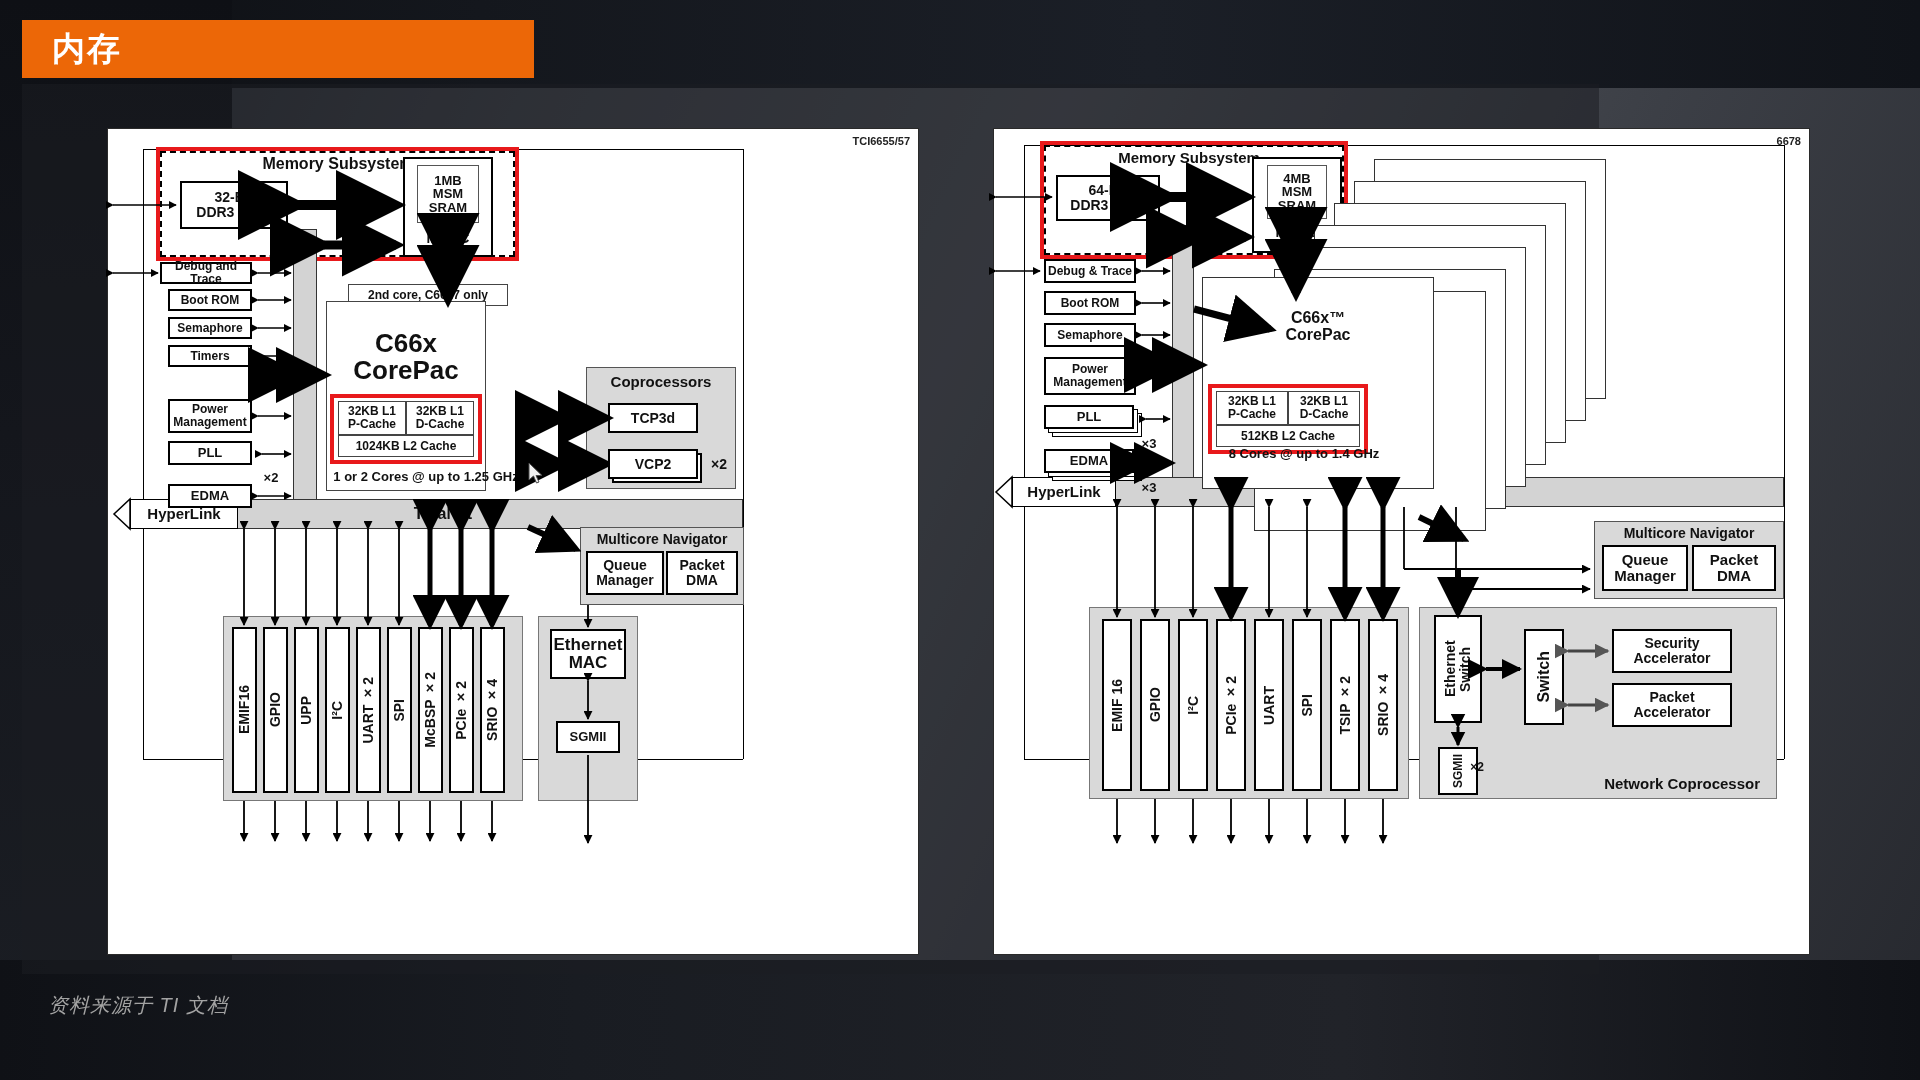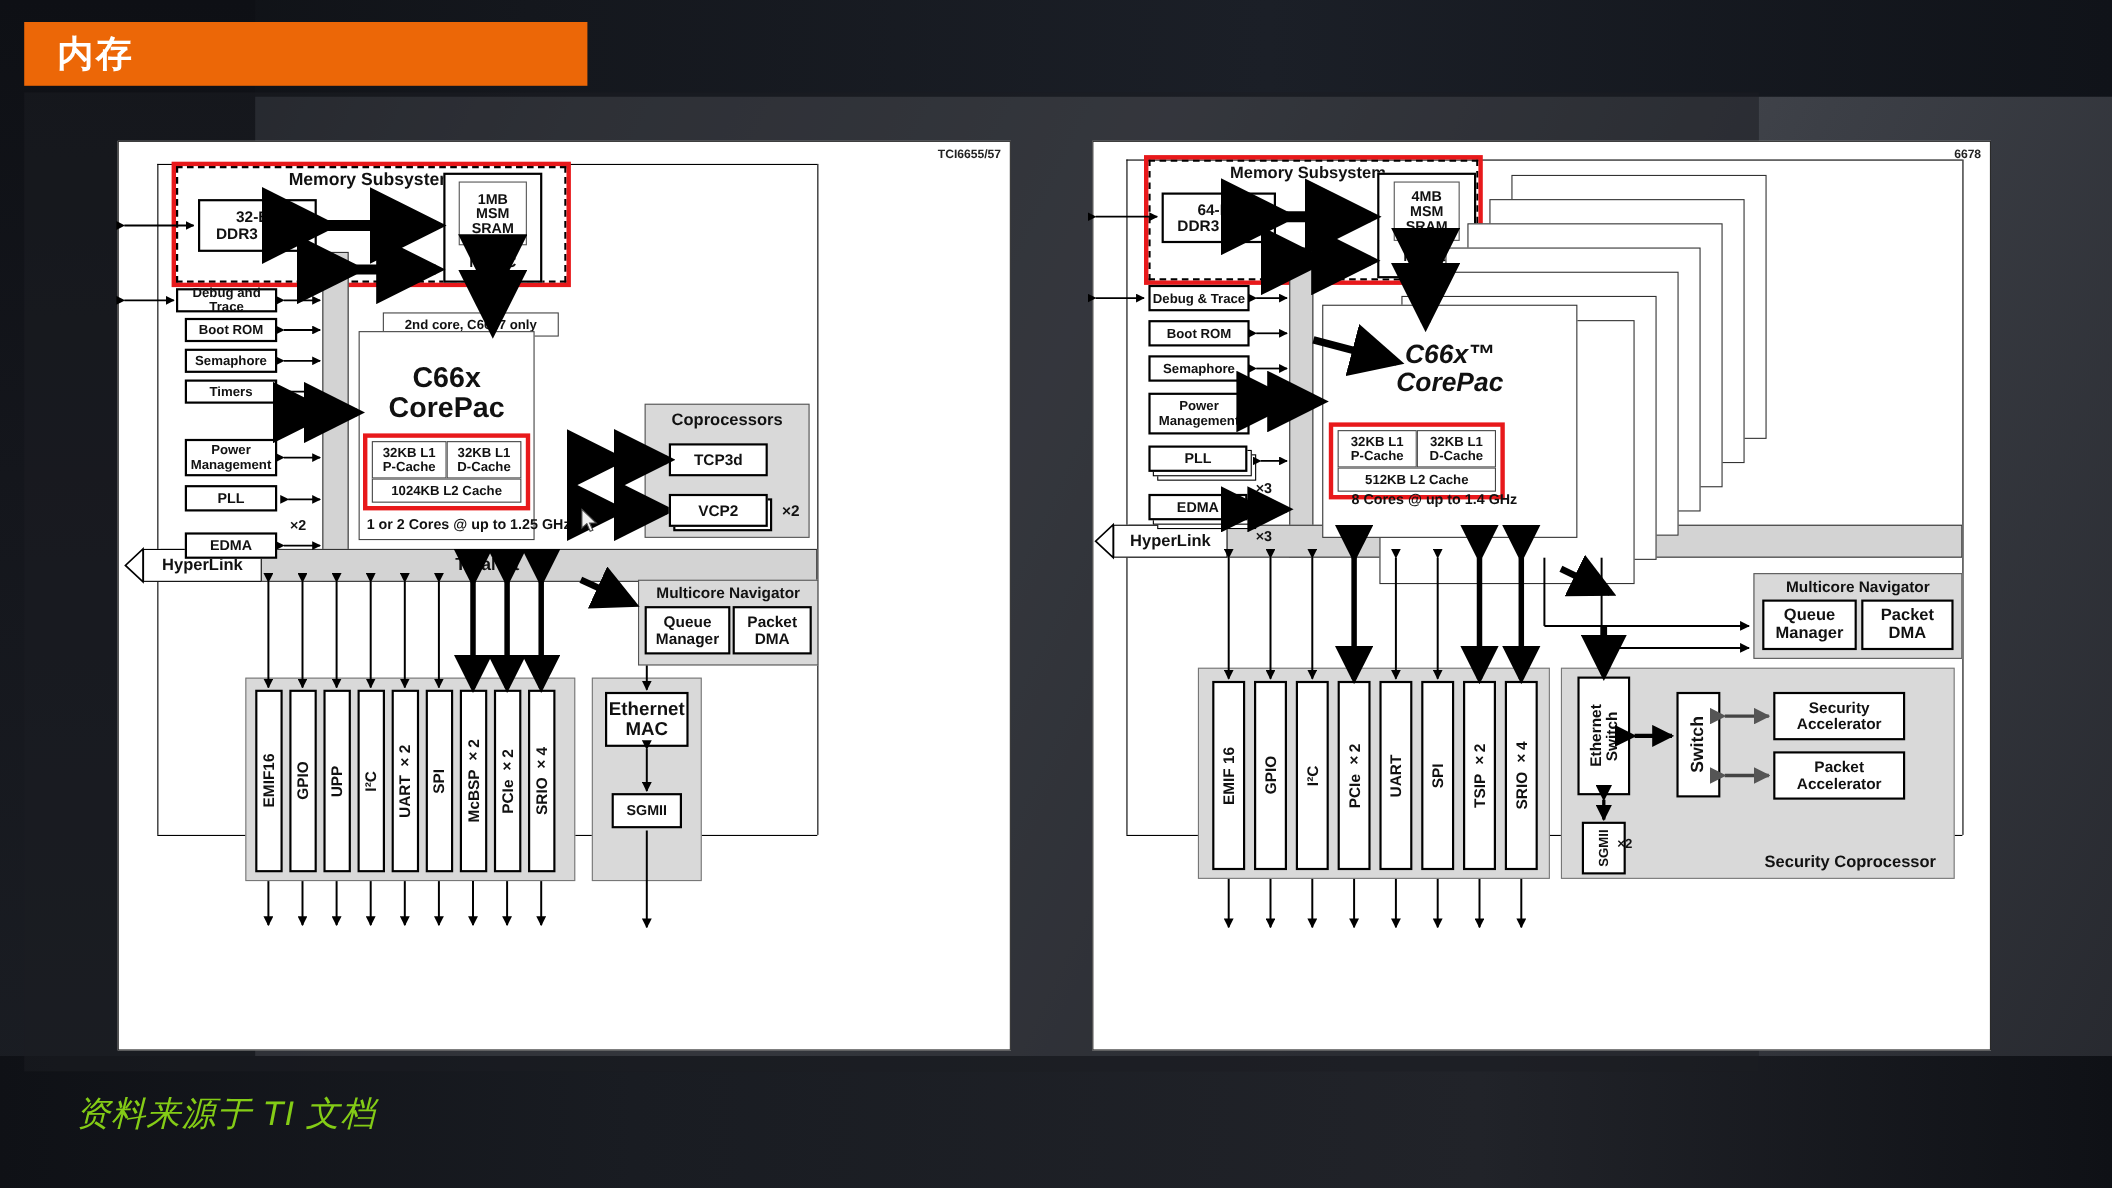--- a/index.html
+++ b/index.html
@@ -45,22 +45,22 @@
   .dashbox{position:absolute;border:2px dashed #000;box-sizing:border-box;background:transparent;}
   .hline{position:absolute;background:#000;height:1px;}
   .vline{position:absolute;background:#000;width:1px;}
   .busbar{position:absolute;background:#d3d3d3;border:1px solid #333;box-sizing:border-box;}
   svg.arrows{position:absolute;left:0;top:0;overflow:visible;pointer-events:none;}
 
   
   #cursor{position:absolute;left:420px;top:333px;width:18px;height:24px;}
 
   
-  #footer-note{position:absolute;left:48px;top:992px;color:#84cc16;font-size:31px;
-    font-style:italic;letter-spacing:1px;margin-left:21px;}
+  #footer-note{position:absolute;left:48px;top:992px;color:#a3a3a3;font-size:20px;
+    font-style:italic;letter-spacing:1px;}
   .corner-id{position:absolute;font-size:11px;color:#222;font-weight:bold;}
 </style>
 </head>
 <body>
 
 <div id="bg-top"></div>
 <div id="bg-body"></div>
 <div id="bg-left-strip"></div>
 <div id="bg-bottom-strip"></div>
 
@@ -339,21 +339,21 @@
     </div>
   <div class="plain" style="left:140px;top:350px;width:30px;height:16px;font-size:13px;">×3</div>
 
   <div class="box thin" style="left:380px;top:30px;width:232px;height:240px;border-color:#333;"></div>
   <div class="box thin" style="left:360px;top:52px;width:232px;height:240px;border-color:#333;"></div>
   <div class="box thin" style="left:340px;top:74px;width:232px;height:240px;border-color:#333;"></div>
   <div class="box thin" style="left:320px;top:96px;width:232px;height:240px;border-color:#333;"></div>
   <div class="box thin" style="left:300px;top:118px;width:232px;height:240px;border-color:#333;"></div>
   <div class="box thin" style="left:280px;top:140px;width:232px;height:240px;border-color:#333;"></div>
   <div class="box thin" style="left:260px;top:162px;width:232px;height:240px;border-color:#333;"></div>
-  <div class="box thin" style="left:208px;top:148px;width:232px;height:212px;border-color:#333;background:#fff;flex-direction:column;justify-content:flex-start;padding-top:32px;font-size:24px;font-style:italic;">
+  <div class="box thin" style="left:208px;top:148px;width:232px;height:212px;border-color:#333;background:#fff;flex-direction:column;justify-content:flex-start;padding-top:32px;font-size:16px;">
     <span>C66x™</span>
     <span>CorePac</span>
   </div>
   <div class="box thin" style="left:222px;top:262px;width:72px;height:34px;font-size:12px;flex-direction:column;border-color:#444;">
     <span>32KB L1</span>
     <span>P-Cache</span>
   </div>
   <div class="box thin" style="left:294px;top:262px;width:72px;height:34px;font-size:12px;flex-direction:column;border-color:#444;">
     <span>32KB L1</span>
     <span>D-Cache</span>
@@ -396,21 +396,21 @@
       <span class="vert" style="font-size:14px;">SPI</span>
     </div>
   <div class="box" style="left:336px;top:490px;width:30px;height:172px;">
       <span class="vert" style="font-size:14px;">TSIP ×2</span>
     </div>
   <div class="box" style="left:374px;top:490px;width:30px;height:172px;">
       <span class="vert" style="font-size:14px;">SRIO ×4</span>
     </div>
 
   <div class="box thin grayfill" style="left:425px;top:478px;width:358px;height:192px;border-color:#777;justify-content:flex-end;align-items:flex-end;padding:0 16px 6px 0;">
-    <span style="font-size:15px;">Security Coprocessor</span>
+    <span style="font-size:15px;">Network Coprocessor</span>
   </div>
   <div class="box" style="left:440px;top:486px;width:48px;height:108px;font-size:14px;">
     <span class="vert" style="line-height:1.1;"><span>Ethernet</span> <span>Switch</span></span>
   </div>
   <div class="box" style="left:444px;top:618px;width:40px;height:48px;font-size:12px;">
     <span class="vert">SGMII</span>
   </div>
   <div class="plain" style="left:470px;top:630px;width:26px;height:16px;font-size:12px;">×2</div>
   <div class="box" style="left:530px;top:500px;width:40px;height:96px;font-size:16px;">
     <span class="vert">Switch</span>

